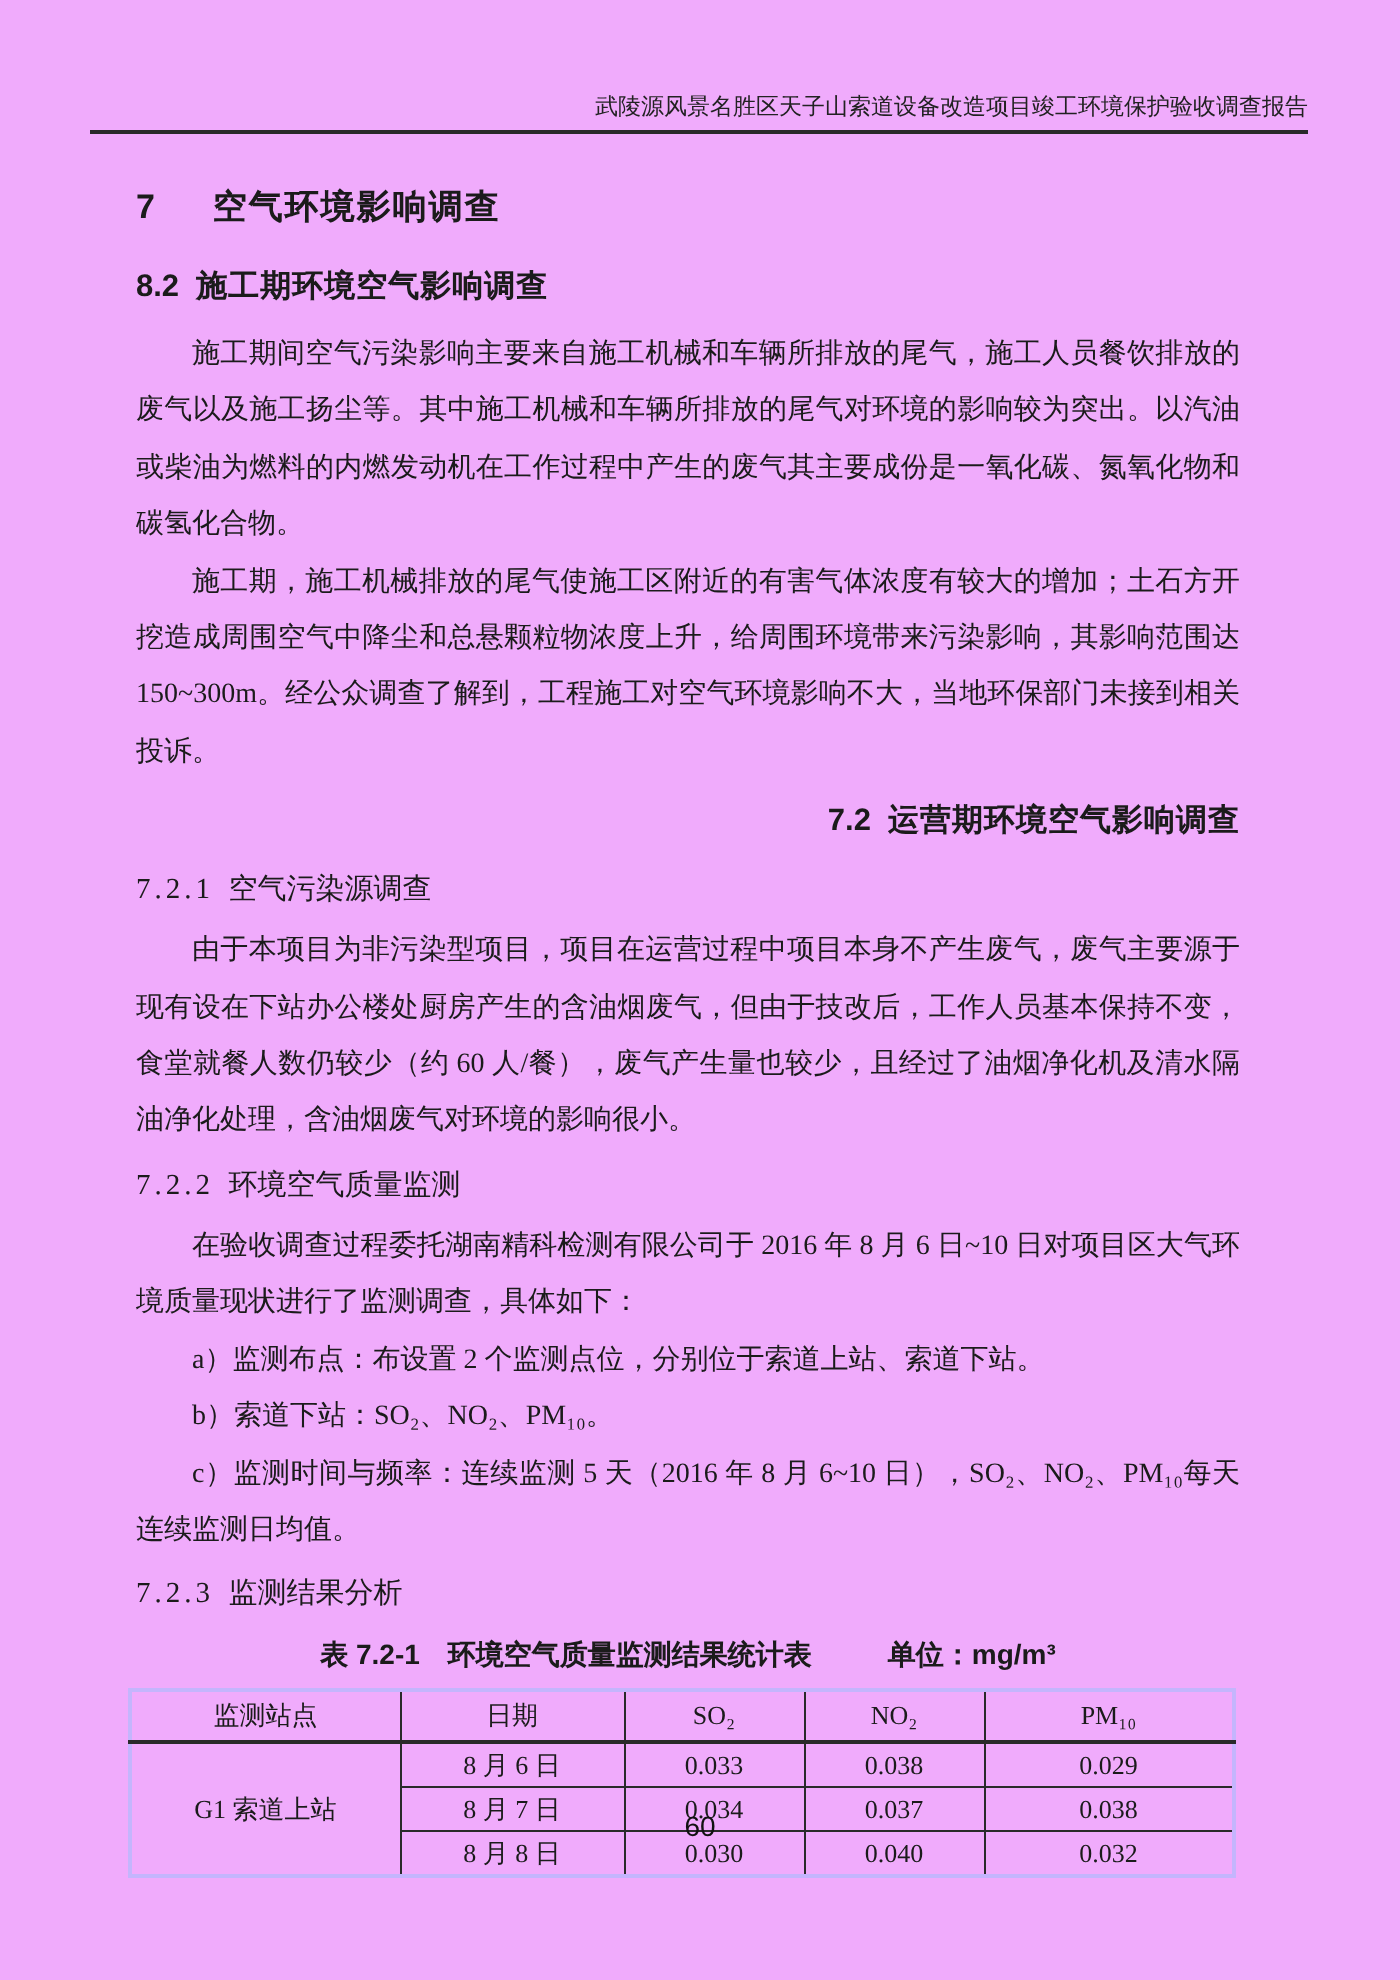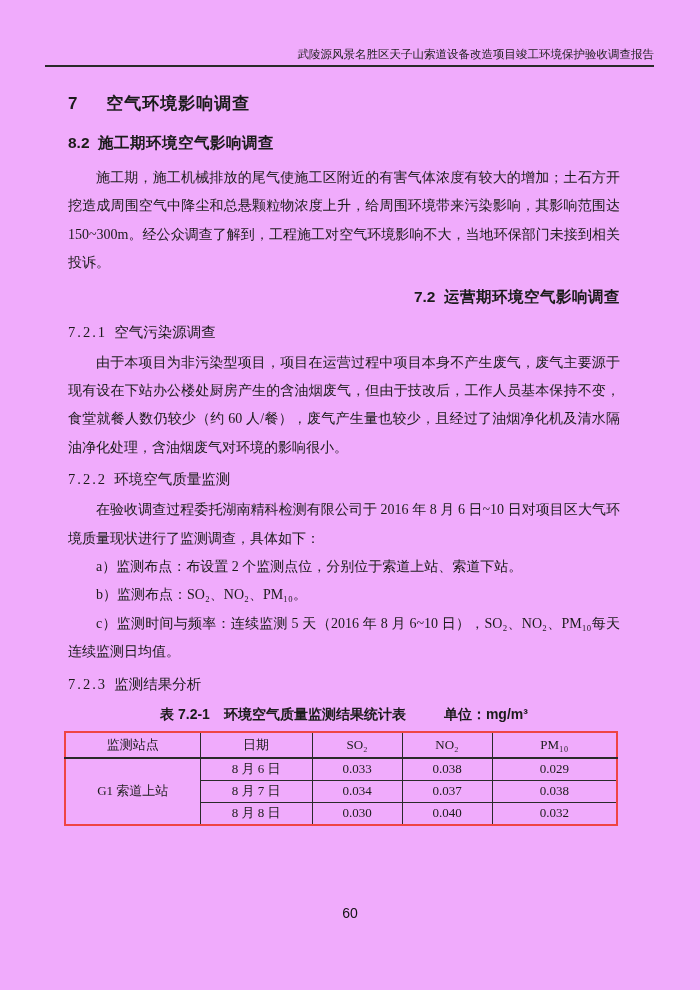--- a/index.html
+++ b/index.html
@@ -91,21 +91,21 @@
     text-align: center;
     vertical-align: middle;
     padding: 0;
     height: 21px;
     font-weight: normal;
   }
   table.air-table thead th {
     height: 24px;
     border-bottom: 2.5px solid #2a2a2a;
   }
-  table.air-table { border: 2px solid #ef4444; }
+  table.air-table { border: 2px solid #c4b5fd; }
   .col-station { width: 135px; }
   .col-date    { width: 112px; }
   .col-so2     { width: 90px; }
   .col-no2     { width: 90px; }
   .col-pm10    { width: 125px; }
   .page-footer {
     position: absolute;
     left: 0;
     right: 0;
     top: 905px;
@@ -127,39 +127,40 @@
   <div class="content">
 
     <div class="h-main">
       <span class="hnum">7</span><span>空气环境影响调查</span>
     </div>
 
     <div class="h-sub">
       <span class="hnum">8.2</span><span>施工期环境空气影响调查</span>
     </div>
 
+    <p class="body-para">施工期间空气污染影响主要来自施工机械和车辆所排放的尾气，施工人员餐饮排放的废气以及施工扬尘等。其中施工机械和车辆所排放的尾气对环境的影响较为突出。以汽油或柴油为燃料的内燃发动机在工作过程中产生的废气其主要成份是一氧化碳、氮氧化物和碳氢化合物。</p>
     <p class="body-para">施工期，施工机械排放的尾气使施工区附近的有害气体浓度有较大的增加；土石方开挖造成周围空气中降尘和总悬颗粒物浓度上升，给周围环境带来污染影响，其影响范围达 150~300m。经公众调查了解到，工程施工对空气环境影响不大，当地环保部门未接到相关投诉。</p>
 
     <div class="h-sub" style="margin-top:9px;text-align:right;">
       <span class="hnum">7.2</span><span>运营期环境空气影响调查</span>
     </div>
 
     <div class="h-sub3">
       <span class="hnum">7.2.1</span><span>空气污染源调查</span>
     </div>
 
     <p class="body-para">由于本项目为非污染型项目，项目在运营过程中项目本身不产生废气，废气主要源于现有设在下站办公楼处厨房产生的含油烟废气，但由于技改后，工作人员基本保持不变，食堂就餐人数仍较少（约 60 人/餐），废气产生量也较少，且经过了油烟净化机及清水隔油净化处理，含油烟废气对环境的影响很小。</p>
 
     <div class="h-sub3">
       <span class="hnum">7.2.2</span><span>环境空气质量监测</span>
     </div>
 
     <p class="body-para">在验收调查过程委托湖南精科检测有限公司于 2016 年 8 月 6 日~10 日对项目区大气环境质量现状进行了监测调查，具体如下：</p>
     <p class="list-para">a）监测布点：布设置 2 个监测点位，分别位于索道上站、索道下站。</p>
-    <p class="list-para">b）监测布点：SO₂、NO₂、PM₁₀。</p>
+    <p class="list-para">b）索道下站：SO₂、NO₂、PM₁₀。</p>
     <p class="list-para">c）监测时间与频率：连续监测 5 天（2016 年 8 月 6~10 日），SO₂、NO₂、PM₁₀每天连续监测日均值。</p>
 
     <div class="h-sub3">
       <span class="hnum">7.2.3</span><span>监测结果分析</span>
     </div>
 
 
     <div class="table-caption-row">
       <span>表 7.2-1　环境空气质量监测结果统计表</span>
       <span>单位：mg/m³</span>

